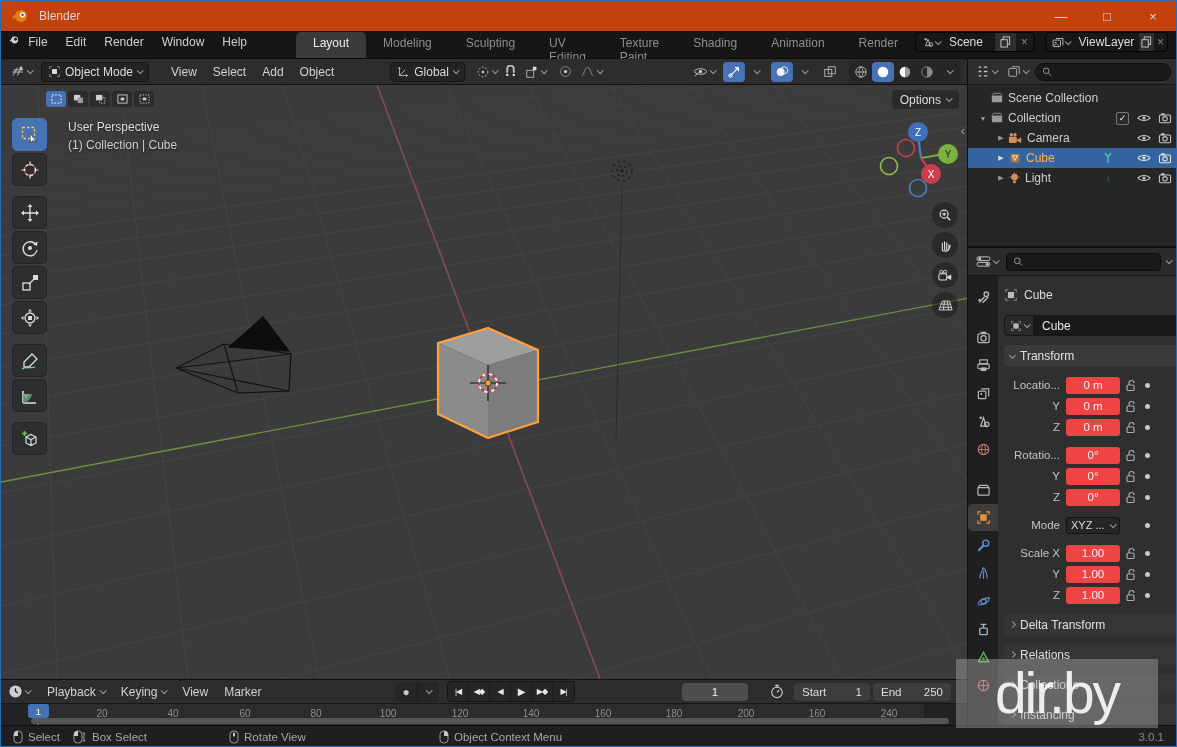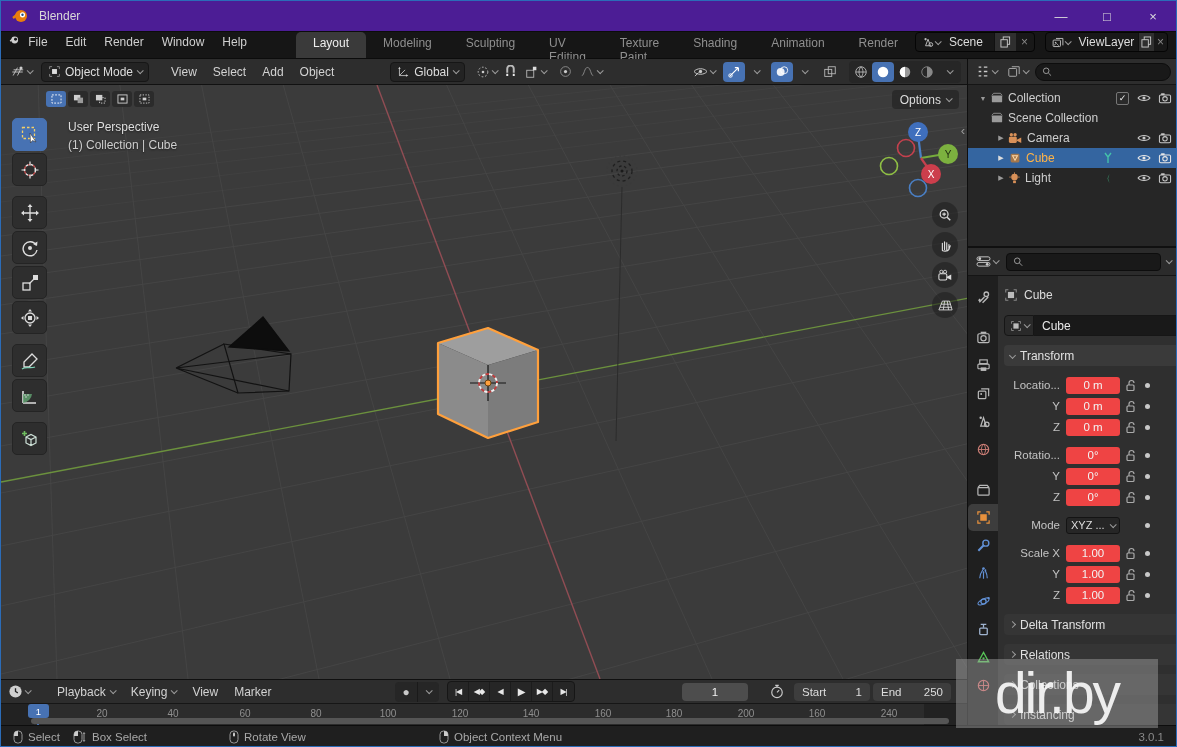--- a/index.html
+++ b/index.html
@@ -1,18 +1,18 @@
 <!DOCTYPE html>
 <html><head>
 <meta charset="utf-8">
 <style>
 *{box-sizing:border-box;margin:0;padding:0}
 body{width:1177px;height:747px;background:#000;font-family:"Liberation Sans","DejaVu Sans",sans-serif;-webkit-font-smoothing:antialiased}
 .window{position:relative;width:1177px;height:747px;background:#1d1d1d;border:1px solid #2b6cb8;overflow:hidden;color:#c9c9c9;font-size:12px}
-.titlebar{height:31px;background:#4c1d95;display:flex;align-items:center;border-bottom:1px solid #0c0c0c}
+.titlebar{height:31px;background:#c2410c;display:flex;align-items:center;border-bottom:1px solid #0c0c0c}
 .titlebar .title{color:#d8d8d8;margin-left:10px;font-size:12px}
 .win-controls{margin-left:auto;display:flex;height:100%}
 .win-btn{width:46px;height:100%;display:flex;align-items:center;justify-content:center;color:#ddd;font-size:13px}
 .menubar{height:27px;background:#161616;display:flex;padding:0 8px;border-bottom:1px solid #0c0c0c}
 .menu-item{padding:3px 9px;color:#cfcfcf;border-radius:4px}
 .ws-tabs{display:flex;margin-left:40px}
 .ws-tab{padding:4px 17px;color:#8f8f8f;border-radius:5px 5px 0 0;font-size:12px}
 .ws-tab.active{background:#3a3a3a;color:#eee}
 .id-widget{display:flex;align-items:center;height:20px;background:#181818;border:1px solid #050505;border-radius:4px;overflow:hidden}
 .id-widget .seg{display:flex;align-items:center;padding:0 5px;height:100%}
@@ -528,21 +528,21 @@
 
       <div class="timeline">
         <div class="tl-header">
           <span class="icon-btn">
             <svg width="15" height="15" viewBox="0 0 16 16">
                 <circle cx="8" cy="8" r="6.5" fill="#cfcfcf"></circle>
                 <path d="M8 4.5 V8 L10.5 9.5" stroke="#222" stroke-width="1.4" fill="none"></path>
               </svg>
             <span class="chv"></span>
           </span>
-          <span class="hdr-menu flex gap4" style="margin-left:16px">
+          <span class="hdr-menu flex gap4" style="margin-left:6px">
               <span>Playback</span>
               <span class="chv"></span>
             </span>
           <span class="hdr-menu flex gap4">
               <span>Keying</span>
               <span class="chv"></span>
             </span>
           <span class="hdr-menu">View</span>
           <span class="hdr-menu">Marker</span>
           <div style="position:absolute;left:394px" class="flex">
@@ -619,45 +619,45 @@
           </span>
           <div class="search-box">
             <svg width="11" height="11" viewBox="0 0 14 14">
                 <circle cx="6" cy="6" r="4" fill="none" stroke="#999" stroke-width="1.4"></circle>
                 <path d="M9 9 L13 13" stroke="#999" stroke-width="1.4"></path>
               </svg>
             <input readonly="" style="">
           </div>
         </div>
         <div class="ol-body">
+          <div class="ol-row" style="padding-left:22px">
+            <svg width="14" height="12" viewBox="0 0 16 14">
+                <rect x="2" y="4" width="12" height="8" rx="1" fill="#9a9a9a"></rect>
+                <path d="M2 4 L4 1.5 H12 L14 4" fill="none" stroke="#9a9a9a"></path>
+              </svg>
+            <span class="nm">Scene Collection</span>
+          </div>
           <div class="ol-row" style="padding-left:8px">
             <span class="tri">▼</span>
             <svg width="14" height="12" viewBox="0 0 16 14">
                 <rect x="2" y="4" width="12" height="8" rx="1" fill="#9a9a9a"></rect>
                 <path d="M2 4 L4 1.5 H12 L14 4" fill="none" stroke="#9a9a9a"></path>
               </svg>
             <span class="nm">Collection</span>
             <span class="spacer"></span>
             <span style="width:13px;height:13px;background:#2a2a2a;border:1px solid #777;border-radius:2px;color:#eee;font-size:9px;display:flex;align-items:center;justify-content:center;margin-right:8px">✓</span>
             <svg width="14" height="12" viewBox="0 0 16 14" style="margin-right:7px">
                 <path d="M1 7 C4 3 12 3 15 7 C12 11 4 11 1 7 Z" fill="none" stroke="#c8c8c8" stroke-width="1.2"></path>
                 <circle cx="8" cy="7" r="1.8" fill="#c8c8c8"></circle>
               </svg>
             <svg width="14" height="12" viewBox="0 0 16 14">
                 <rect x="1.5" y="3.5" width="13" height="9" rx="1.5" fill="none" stroke="#c8c8c8" stroke-width="1.2"></rect>
                 <circle cx="8" cy="8" r="2.6" fill="none" stroke="#c8c8c8" stroke-width="1.2"></circle>
                 <rect x="3.5" y="1.5" width="4" height="2" fill="#c8c8c8"></rect>
               </svg>
-          </div>
-          <div class="ol-row" style="padding-left:22px">
-            <svg width="14" height="12" viewBox="0 0 16 14">
-                <rect x="2" y="4" width="12" height="8" rx="1" fill="#9a9a9a"></rect>
-                <path d="M2 4 L4 1.5 H12 L14 4" fill="none" stroke="#9a9a9a"></path>
-              </svg>
-            <span class="nm">Scene Collection</span>
           </div>
           <div class="ol-row" style="padding-left:26px">
             <span class="tri">▶</span>
             <svg width="15" height="13" viewBox="0 0 17 14">
                 <rect x="1" y="5" width="9" height="7" rx="1.5" fill="#d89058"></rect>
                 <circle cx="3.8" cy="2.8" r="1.9" fill="#d89058"></circle>
                 <circle cx="8" cy="2.8" r="1.9" fill="#d89058"></circle>
                 <path d="M10 8.5 L15 6 V12 L10 9.5" fill="#d89058"></path>
               </svg>
             <span class="nm">Camera</span>

